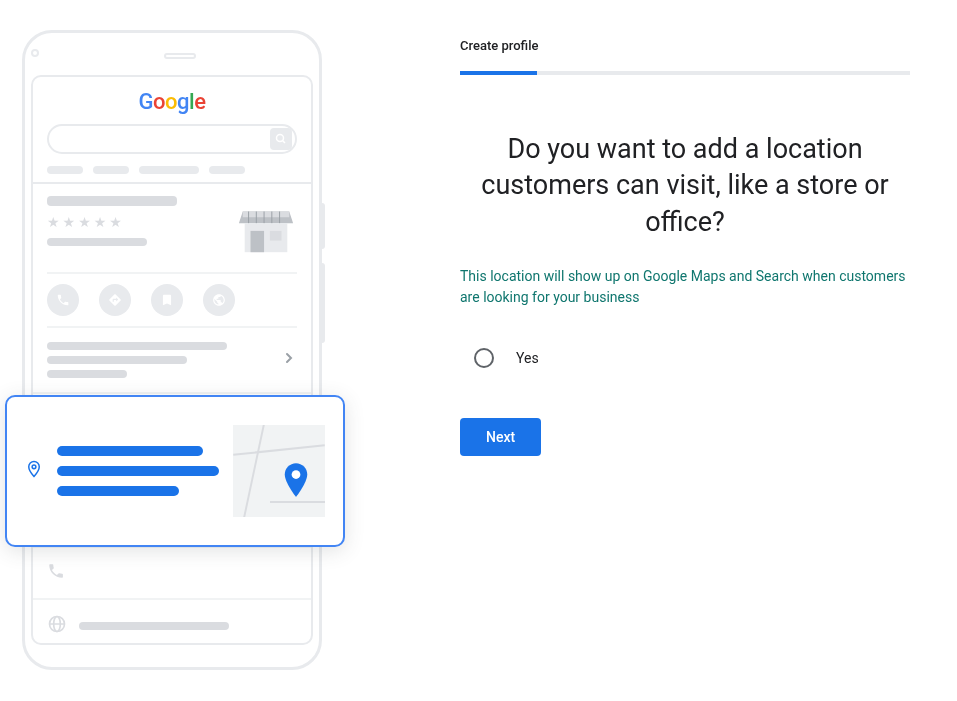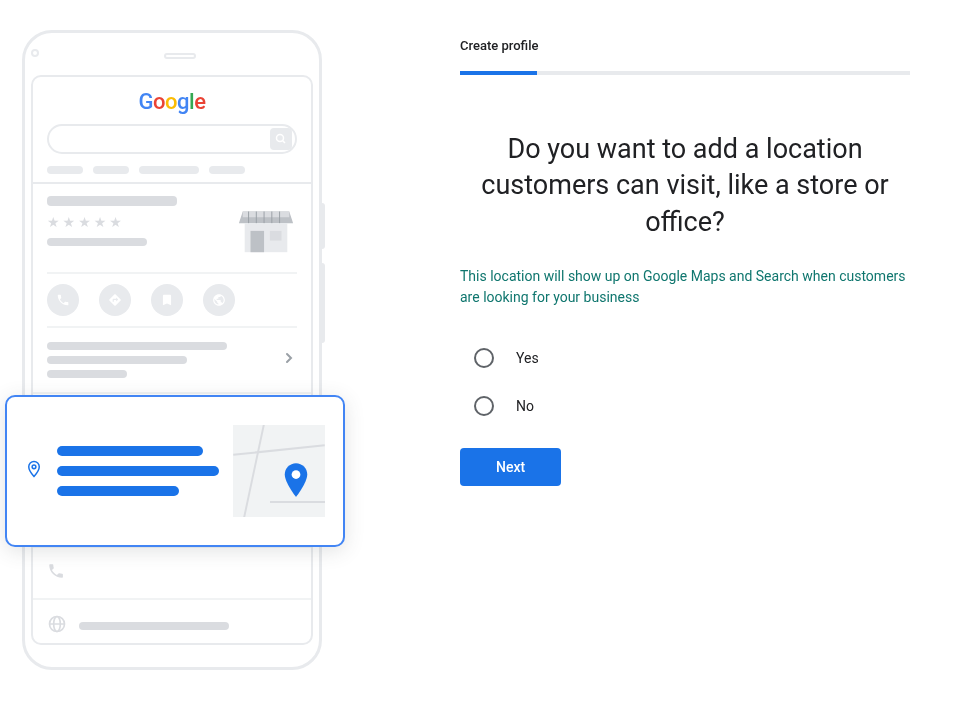--- a/index.html
+++ b/index.html
@@ -224,21 +224,21 @@
       font-weight: 400;
       margin-bottom: 26px;
       text-align: center;
     }
     .subtext {
       font-size: 14px;
       color: #0f766e;
       line-height: 1.5;
       margin-bottom: 40px;
     }
-    .radio-group { margin-bottom: 32px; text-align: center; }
+    .radio-group { margin-bottom: 50px; text-align: center; }
     .radio-option {
       display: flex;
       align-items: center;
       gap: 22px;
       margin-bottom: 28px;
       margin-left: 14px;
       cursor: pointer;
     }
     .radio-circle {
       width: 20px;
@@ -248,21 +248,21 @@
       flex-shrink: 0;
     }
     .radio-label {
       font-size: 14px;
       color: #202124;
     }
     .next-button {
       background: #1a73e8;
       color: #fff;
       border: none;
-      padding: 11px 36px;
+      padding: 11px 26px;
       border-radius: 4px;
       font-size: 14px;
       font-weight: 500;
       cursor: pointer;
       font-family: inherit;
     }
   </style>
 </head>
 <body>
 
@@ -417,19 +417,15 @@
   <div class="progress-track">
     <div class="progress-fill" style="width:17%"></div>
   </div>
   <h1 class="question-heading">Do you want to add a location customers can visit, like a store or office?</h1>
   <p class="subtext">This location will show up on Google Maps and Search when customers are looking for your business</p>
   <div class="radio-group">
     <div class="radio-option">
       <span class="radio-circle"></span>
       <span class="radio-label">Yes</span>
     </div>
-    <div class="radio-option">
-      <span class="radio-circle"></span>
-      <span class="radio-label">No</span>
-    </div>
   </div>
   <button class="next-button">Next</button>
 </div>
 
 </body></html>

